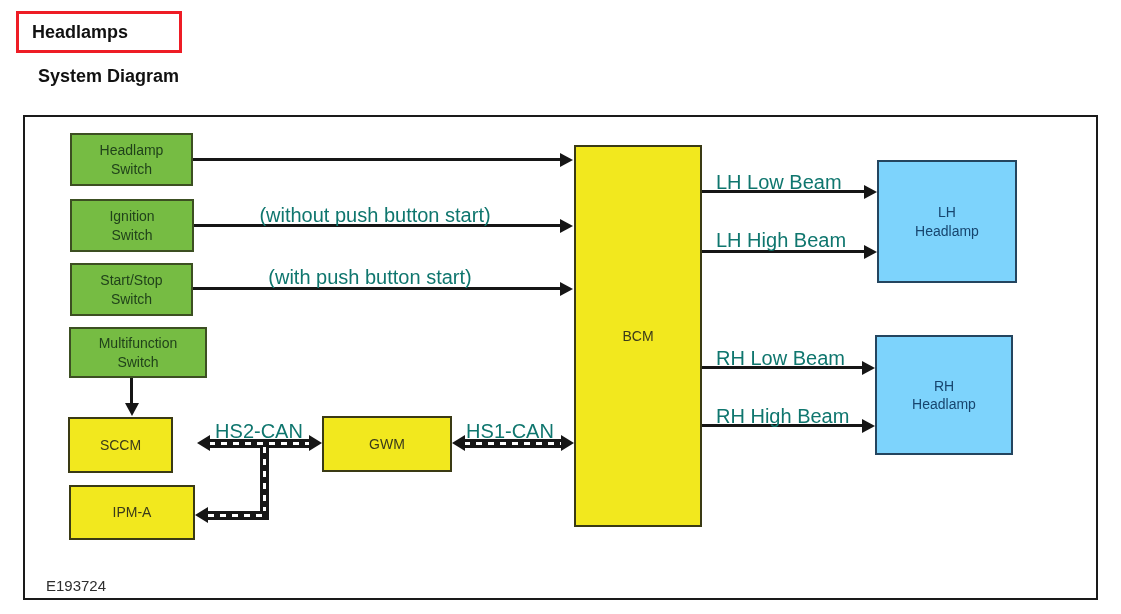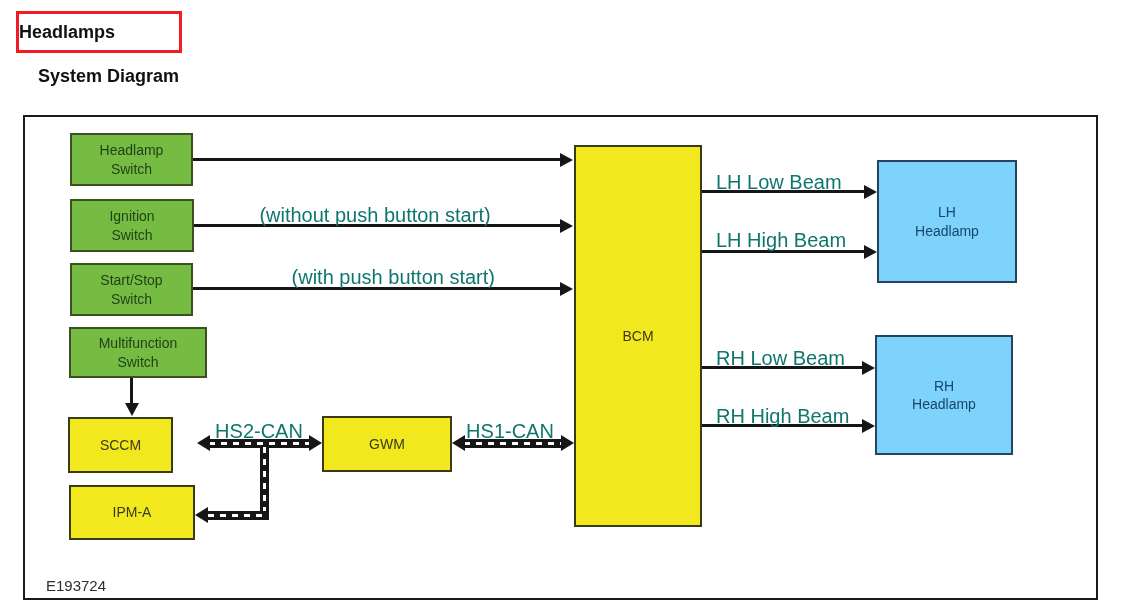--- a/index.html
+++ b/index.html
@@ -9,21 +9,21 @@
     height: 614px;
     background: #ffffff;
     font-family: "Liberation Sans", sans-serif;
     overflow: hidden;
   }
   .canvas * { box-sizing: border-box; }
 
   .title-box {
     position: absolute; left: 16px; top: 11px; width: 166px; height: 42px;
     border: 3px solid #ee1c25;
-    display: flex; align-items: center; 
+    display: flex; align-items: center; padding-left: 13px;
   }
   .title-text { font-size: 18px; font-weight: bold; color: #111111; }
   .subtitle {
     position: absolute; left: 30px; top: 66px;
     font-size: 18px; font-weight: bold; color: #111111; margin-left: 8px;
   }
 
   .frame {
     position: absolute; left: 23px; top: 115px; width: 1075px; height: 485px;
     border: 2px solid #1a1a1a; background: #ffffff;
@@ -136,21 +136,21 @@
   </div>
   <div class="bh-l" style="left:195px; top:507px;"></div>
 
   <div class="bus-h" style="left:463px; top:439px; width:99px;">
     <div class="dashes"></div>
   </div>
   <div class="bh-l" style="left:452px; top:435px;"></div>
   <div class="bh-r" style="left:561px; top:435px;"></div>
 
   <div class="lbl center" style="left:245px; top:204px; width:260px;">(without push button start)</div>
-  <div class="lbl center" style="left:245px; top:266px; width:250px;text-align:right;">(with push button start)</div>
+  <div class="lbl center" style="left:245px; top:266px; width:250px;">(with push button start)</div>
   <div class="lbl center" style="left:209px; top:420px; width:100px;">HS2-CAN</div>
   <div class="lbl center" style="left:459px; top:420px; width:102px;">HS1-CAN</div>
   <div class="lbl" style="left:716px; top:171px;">LH Low Beam</div>
   <div class="lbl" style="left:716px; top:229px;">LH High Beam</div>
   <div class="lbl" style="left:716px; top:347px;">RH Low Beam</div>
   <div class="lbl" style="left:716px; top:405px;">RH High Beam</div>
 
   <div class="figid">E193724</div>
 
 </div>

